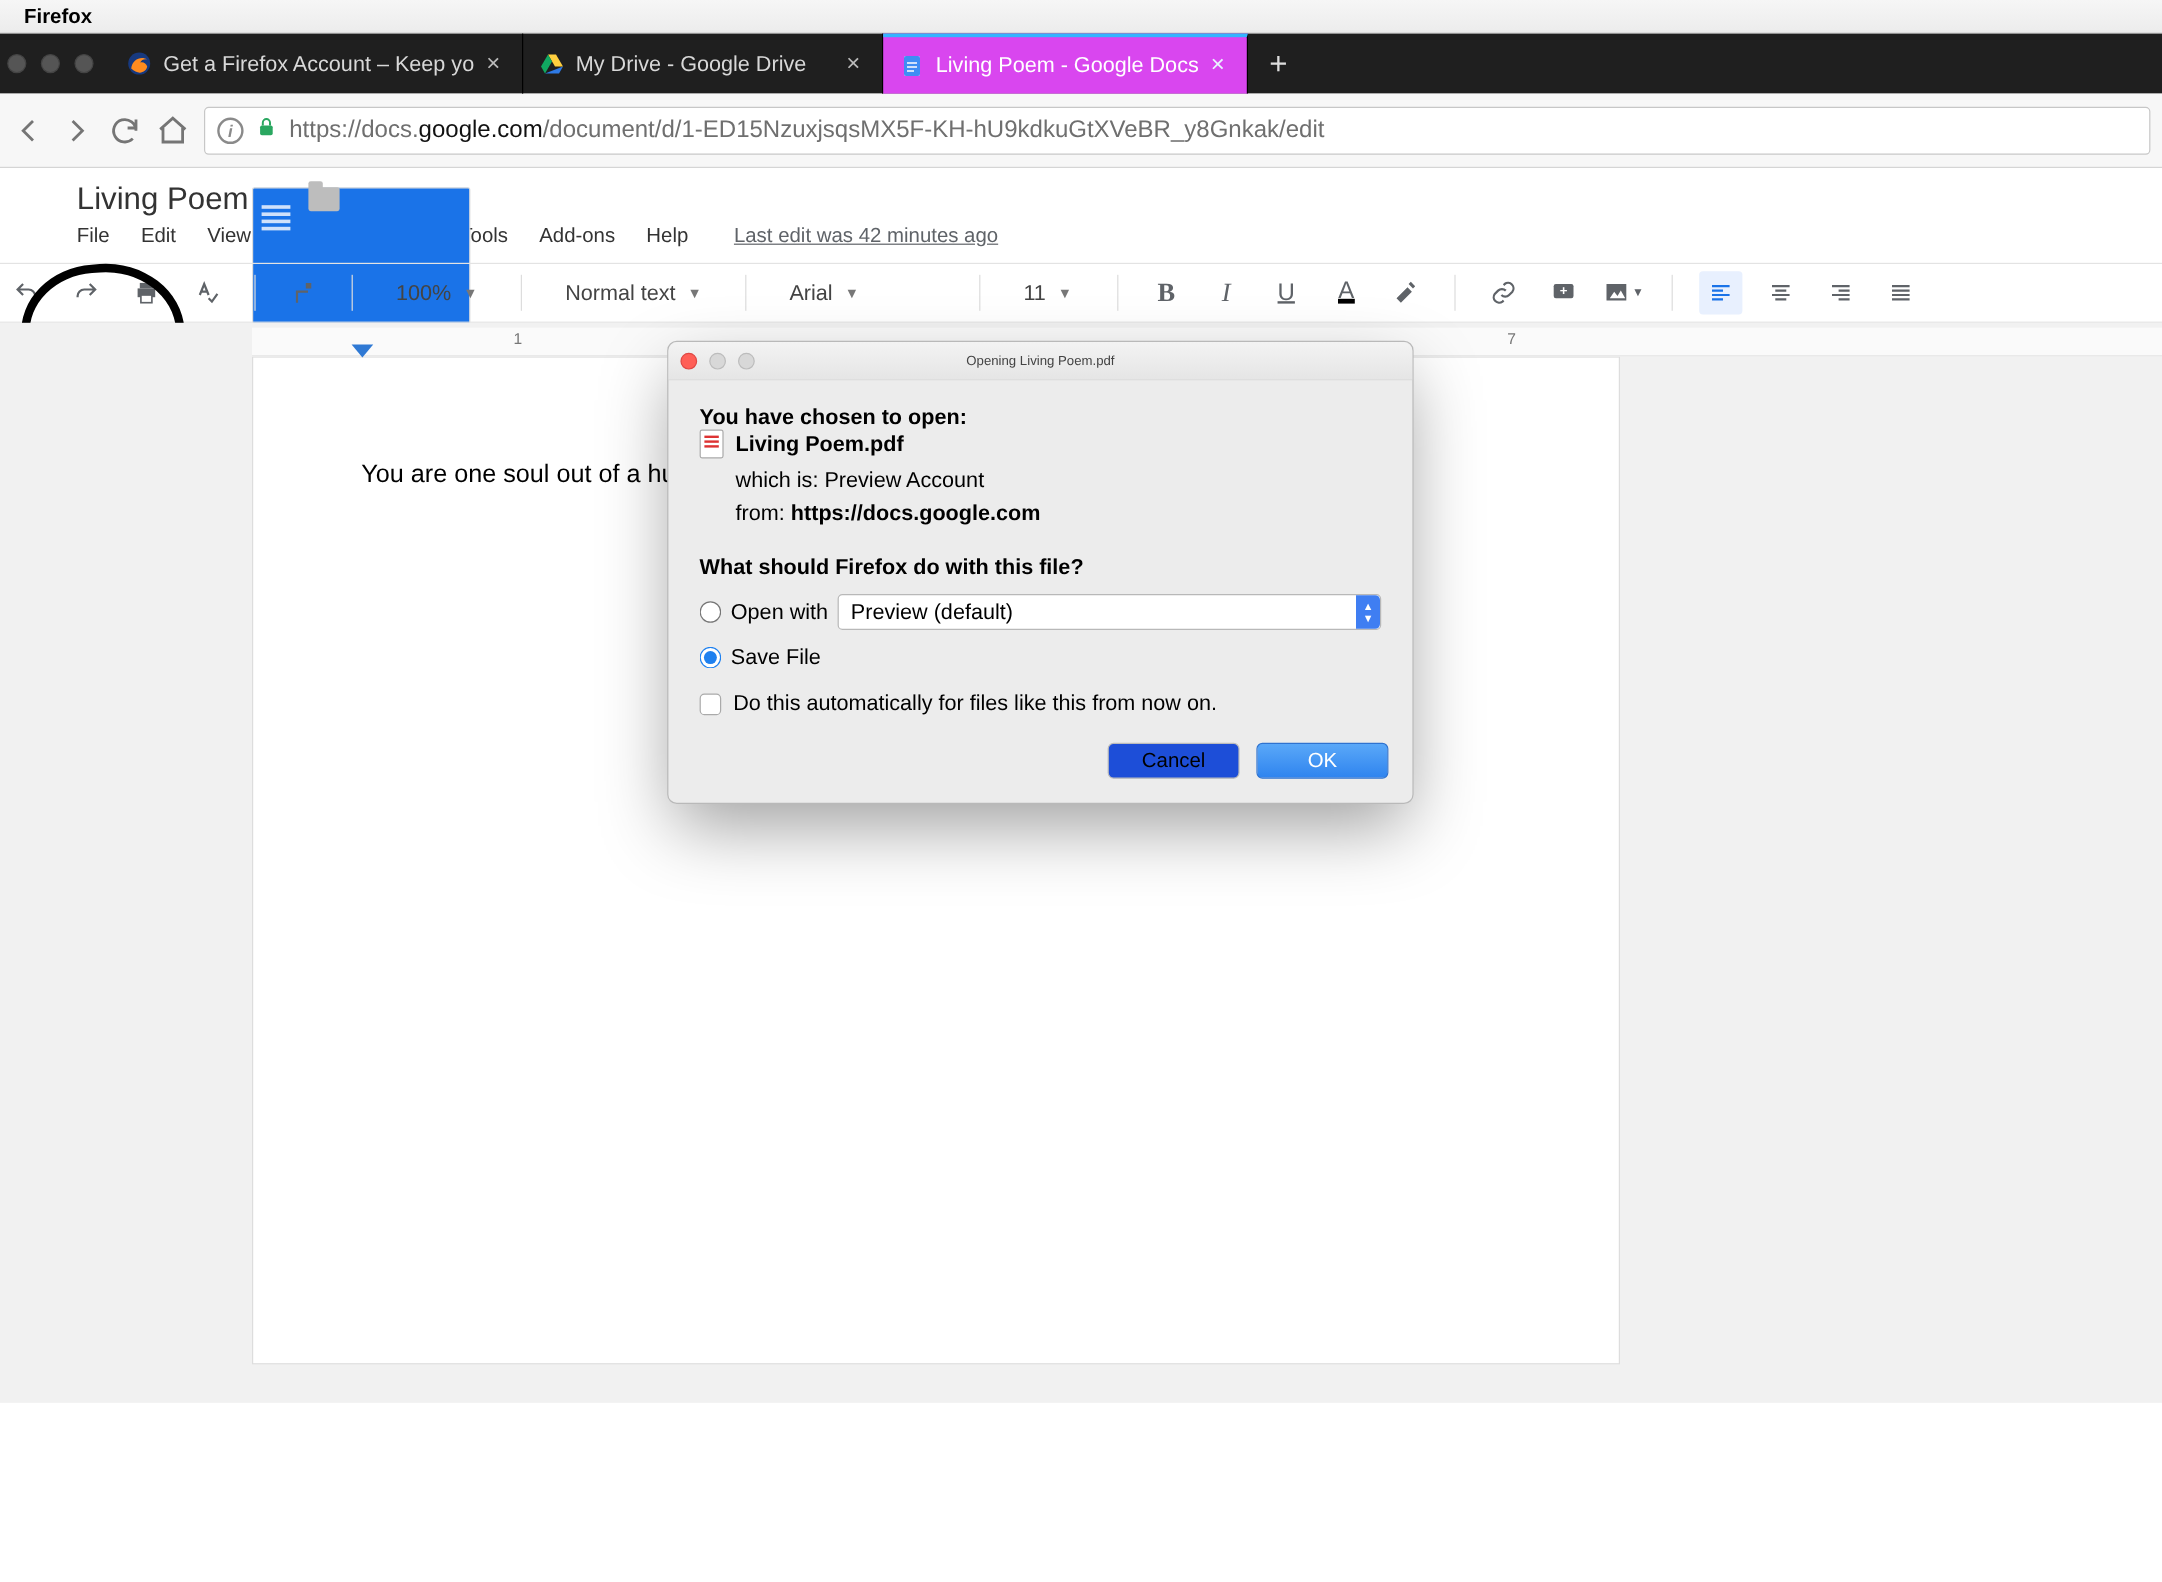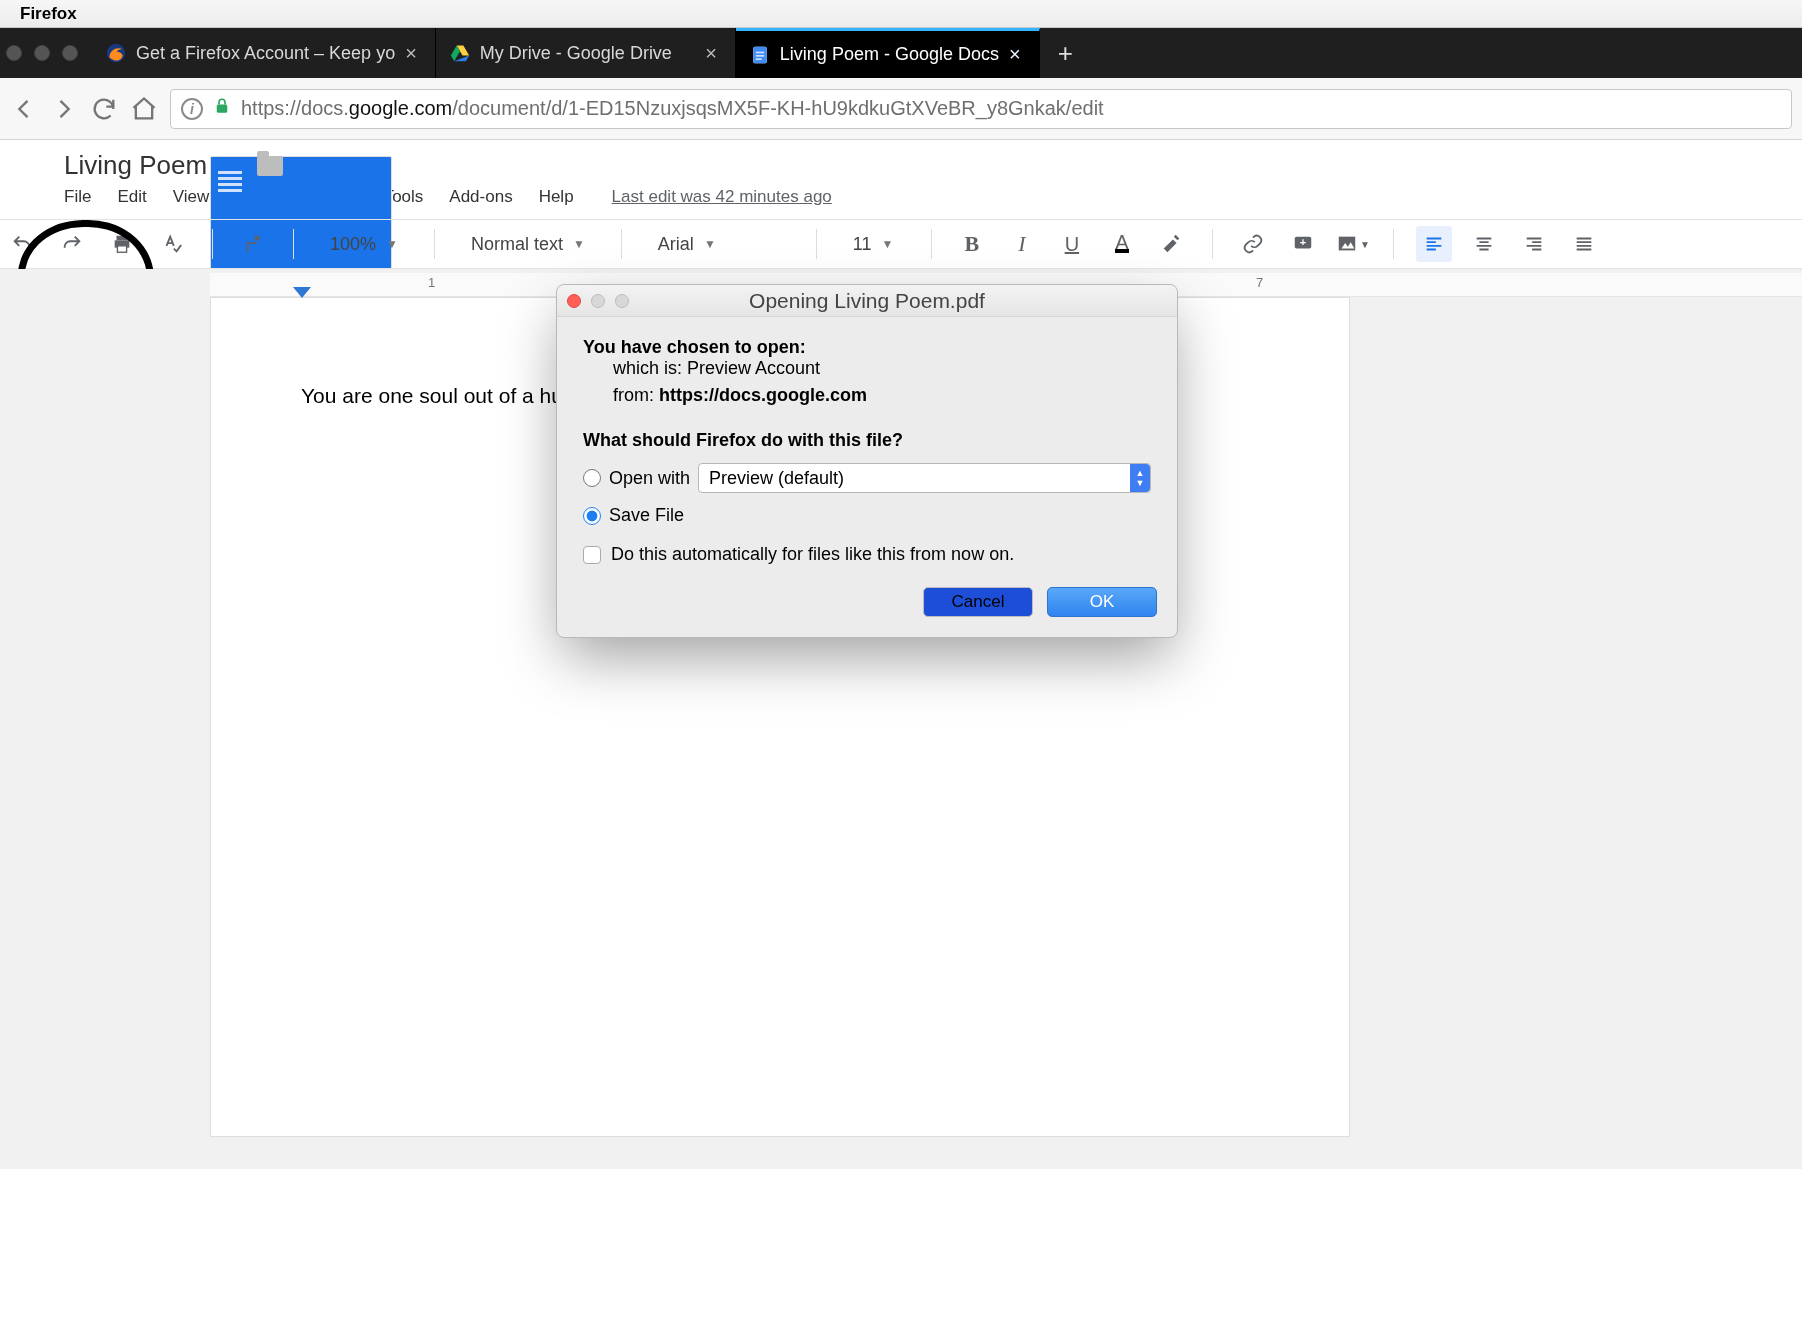--- a/index.html
+++ b/index.html
@@ -44,21 +44,21 @@
     display:flex; align-items:center;
     padding:0 18px 0 14px;
     color:#d8d8d8;
     font-size:18px;
     border-right:1px solid #000;
     gap:10px;
     min-width: 300px;
     position: relative;
   }
   .tab.active {
-    background:#000000;
+    background:#d946ef;
     color:#fff;
     border-top:3px solid #34b4ff;
     justify-content:space-between;
   }
   .tab .tab-close {
     margin-left:auto;
     font-size:20px;
     color:#bbb;
     cursor:pointer;
   }
@@ -189,21 +189,21 @@
     padding:0 10px;
     border-top-left-radius:8px;border-top-right-radius:8px;
     border-bottom:1px solid #d6d6d6;
     background:linear-gradient(#f3f3f3,#e5e5e5);
     position:relative;
   }
   .dlg-title .dots{display:flex;gap:10px;align-items:center;}
   .dlg-title .dot{width:14px;height:14px;border-radius:50%;}
   .dot.red{background:#ff5f57;border:1px solid #e04844;}
   .dot.grey{background:#d8d8d8;border:1px solid #bcbcbc;}
-  .dlg-title .ttl{position:absolute;left:0;right:0;text-align:center;font-size:21px;color:#444;}
+  .dlg-title .ttl{position:absolute;left:0;right:0;text-align:center;font-size:11px;color:#444;}
   .dlg-body{padding:20px 26px 22px 26px;}
   .dlg-h{font-weight:700;}
   .file-row{display:flex;align-items:center;gap:10px;margin-bottom:8px;}
   .file-icn{width:20px;height:24px;background:#fff;border:1px solid #aaa;border-radius:2px;position:relative;}
   .file-icn::after{content:"";position:absolute;top:4px;left:3px;right:3px;height:2px;background:#d33;box-shadow:0 4px 0 #d33,0 8px 0 #d33;}
   .file-name{font-weight:700;}
   .meta-row{margin-left:30px;margin-bottom:6px;}
   .meta-row b{font-weight:700;}
   .question{font-weight:700;margin:24px 0 12px 0;}
   .radio-row{display:flex;align-items:center;gap:8px;margin-bottom:12px;}
@@ -451,20 +451,24 @@
   <div class="dlg-title">
     <div class="dots">
       <span class="dot red"></span>
       <span class="dot grey"></span>
       <span class="dot grey"></span>
     </div>
     <span class="ttl">Opening Living Poem.pdf</span>
   </div>
   <div class="dlg-body">
     <div class="dlg-h">You have chosen to open:</div>
+    <div class="file-row">
+      <span class="file-icn"></span>
+      <span class="file-name">Living Poem.pdf</span>
+    </div>
     <div class="meta-row">
       <span>which is:</span>
       <span>Preview Account</span>
     </div>
     <div class="meta-row">
       <span>from:</span>
       <b>https://docs.google.com</b>
     </div>
     <div class="question">What should Firefox do with this file?</div>
     <div class="radio-row">

